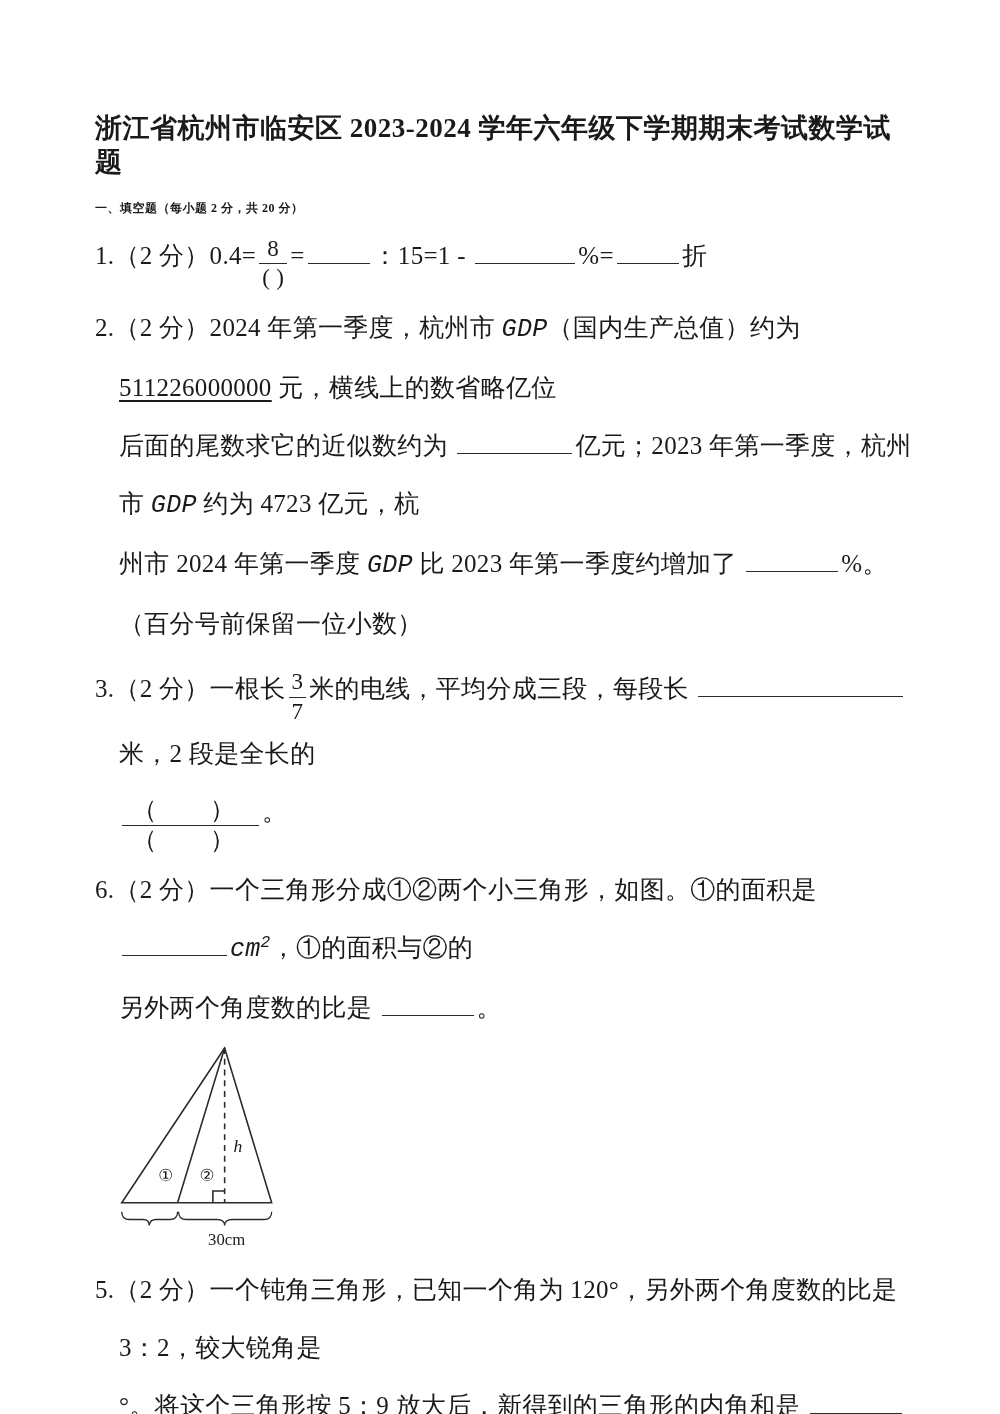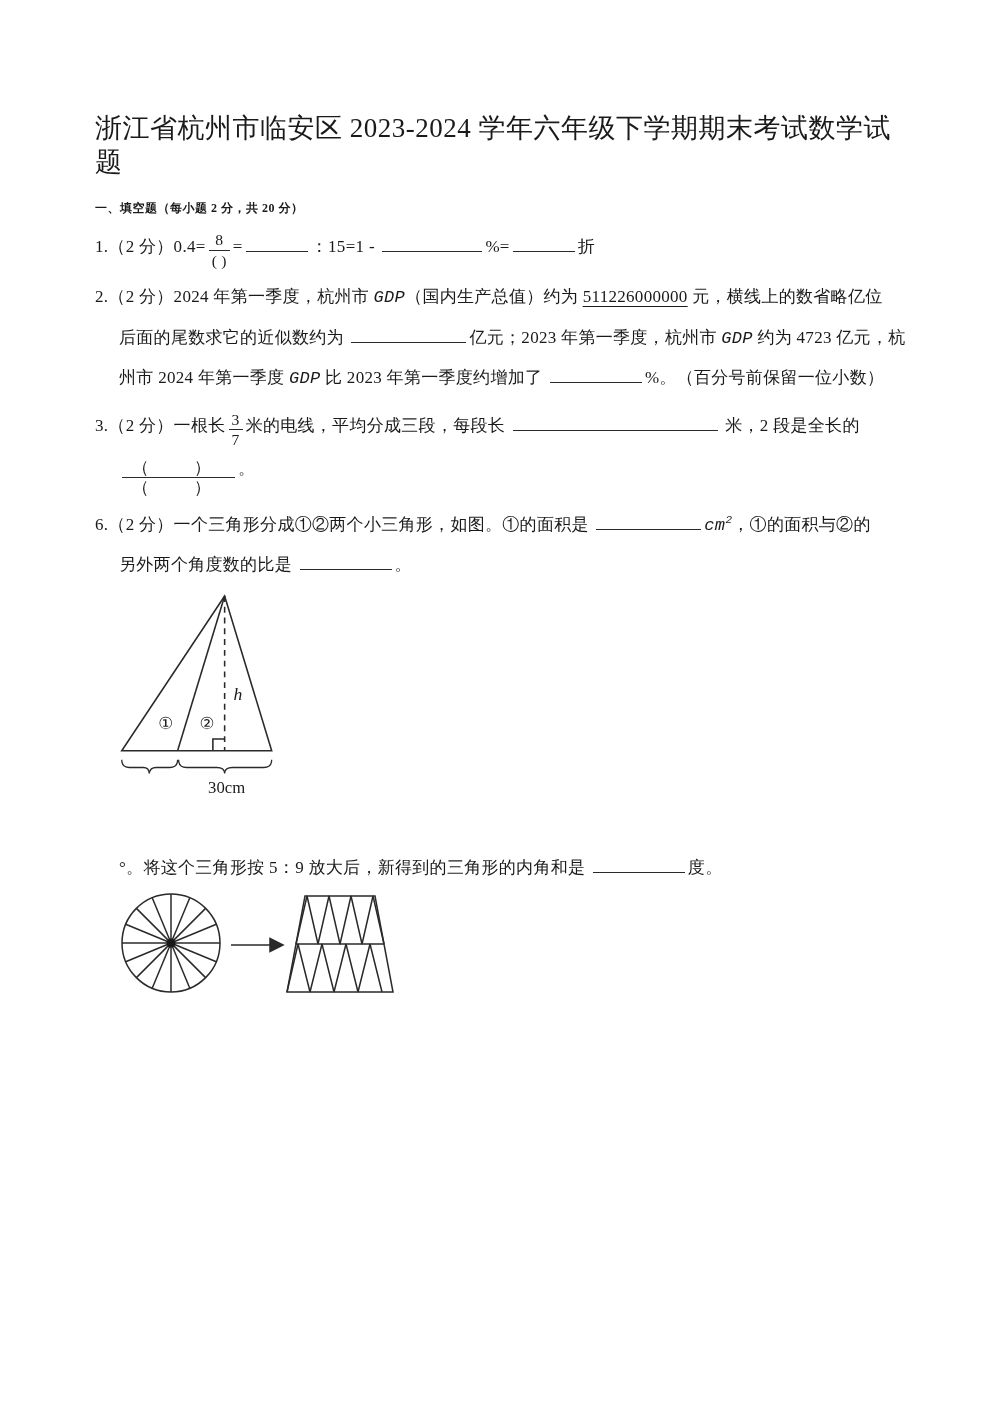--- a/index.html
+++ b/index.html
@@ -2,24 +2,24 @@
 <html><head>
 <meta charset="utf-8">
 <style>
   html,body{margin:0;padding:0;background:#ffffff;}
   body{
     width:1000px;height:1414px;overflow:hidden;position:relative;
     font-family:"Liberation Serif","DejaVu Serif",serif;
     color:#1a1a1a;
   }
   .page{padding:112px 88px 0 95px;}
-  h1{font-size:27px;line-height:1.25;font-weight:normal;margin:0 0 20px 0;letter-spacing:.5px;}
+  h1{font-size:27px;line-height:1.25;font-weight:bold;margin:0 0 20px 0;letter-spacing:.5px;}
   h2{font-size:12px;font-weight:bold;margin:0 0 10px 0;letter-spacing:.5px;}
   .question{
-    font-size:17px;line-height:2.32;letter-spacing:.3px;
+    font-size:25px;line-height:2.32;letter-spacing:.3px;
     padding-left:24px;text-indent:-24px;margin:7px 0 3px 0;
   }
   .blank{
     display:inline-block;border-bottom:1.4px solid #2a2a2a;height:1.05em;
     vertical-align:baseline;margin:0 3px;
   }
   .it{font-style:italic;font-family:Liberation Mono, monospace;}
   .u-num{text-decoration:underline;text-underline-offset:4px;font-family:Liberation Serif, serif;}
   .frac{
     display:inline-block;text-align:center;vertical-align:-0.95em;
@@ -60,21 +60,21 @@
         <path d="M13,174 Q13,182 21,182 L35,182 Q41,182 41,188 Q42,182 48,182 L62,182 Q70,182 70,174" stroke-width="1.3"></path>
         <path d="M71,174 Q71,182 79,182 L110,182 Q118,182 118,188 Q118,182 126,182 L158,182 Q166,182 166,174" stroke-width="1.3"></path>
       </g>
       <text x="58" y="143" font-size="17" text-anchor="middle">①</text>
       <text x="100" y="143" font-size="17" text-anchor="middle">②</text>
       <text x="127" y="113" font-size="18" font-style="italic">h</text>
       <text x="120" y="208" font-size="17" text-anchor="middle">30cm</text>
     </svg>
   </div>
 
-  <div class="question"><br><span>°。将这个三角形按 5：9 放大后，新得到的三角形的内角和是 </span><span class="blank" style="width: 92px;"></span><span>度。</span></div>
+  <div class="question"><span>5.（2 分）一个钝角三角形，已知一个角为 120°，另外两个角度数的比是 3：2，较大锐角是</span><br><span>°。将这个三角形按 5：9 放大后，新得到的三角形的内角和是 </span><span class="blank" style="width: 92px;"></span><span>度。</span></div>
 
   <div class="figure fig-circle">
     <svg width="280" height="112" viewBox="0 0 280 112">
       <g stroke="#2a2a2a" stroke-width="1.5" fill="none">
         <circle cx="52" cy="53" r="49"></circle>
         <g>
           <line x1="3" y1="53" x2="101" y2="53"></line>
           <line x1="6.7" y1="34.2" x2="97.3" y2="71.8"></line>
           <line x1="17.4" y1="18.4" x2="86.6" y2="87.6"></line>
           <line x1="33.2" y1="7.7" x2="70.8" y2="98.3"></line>

